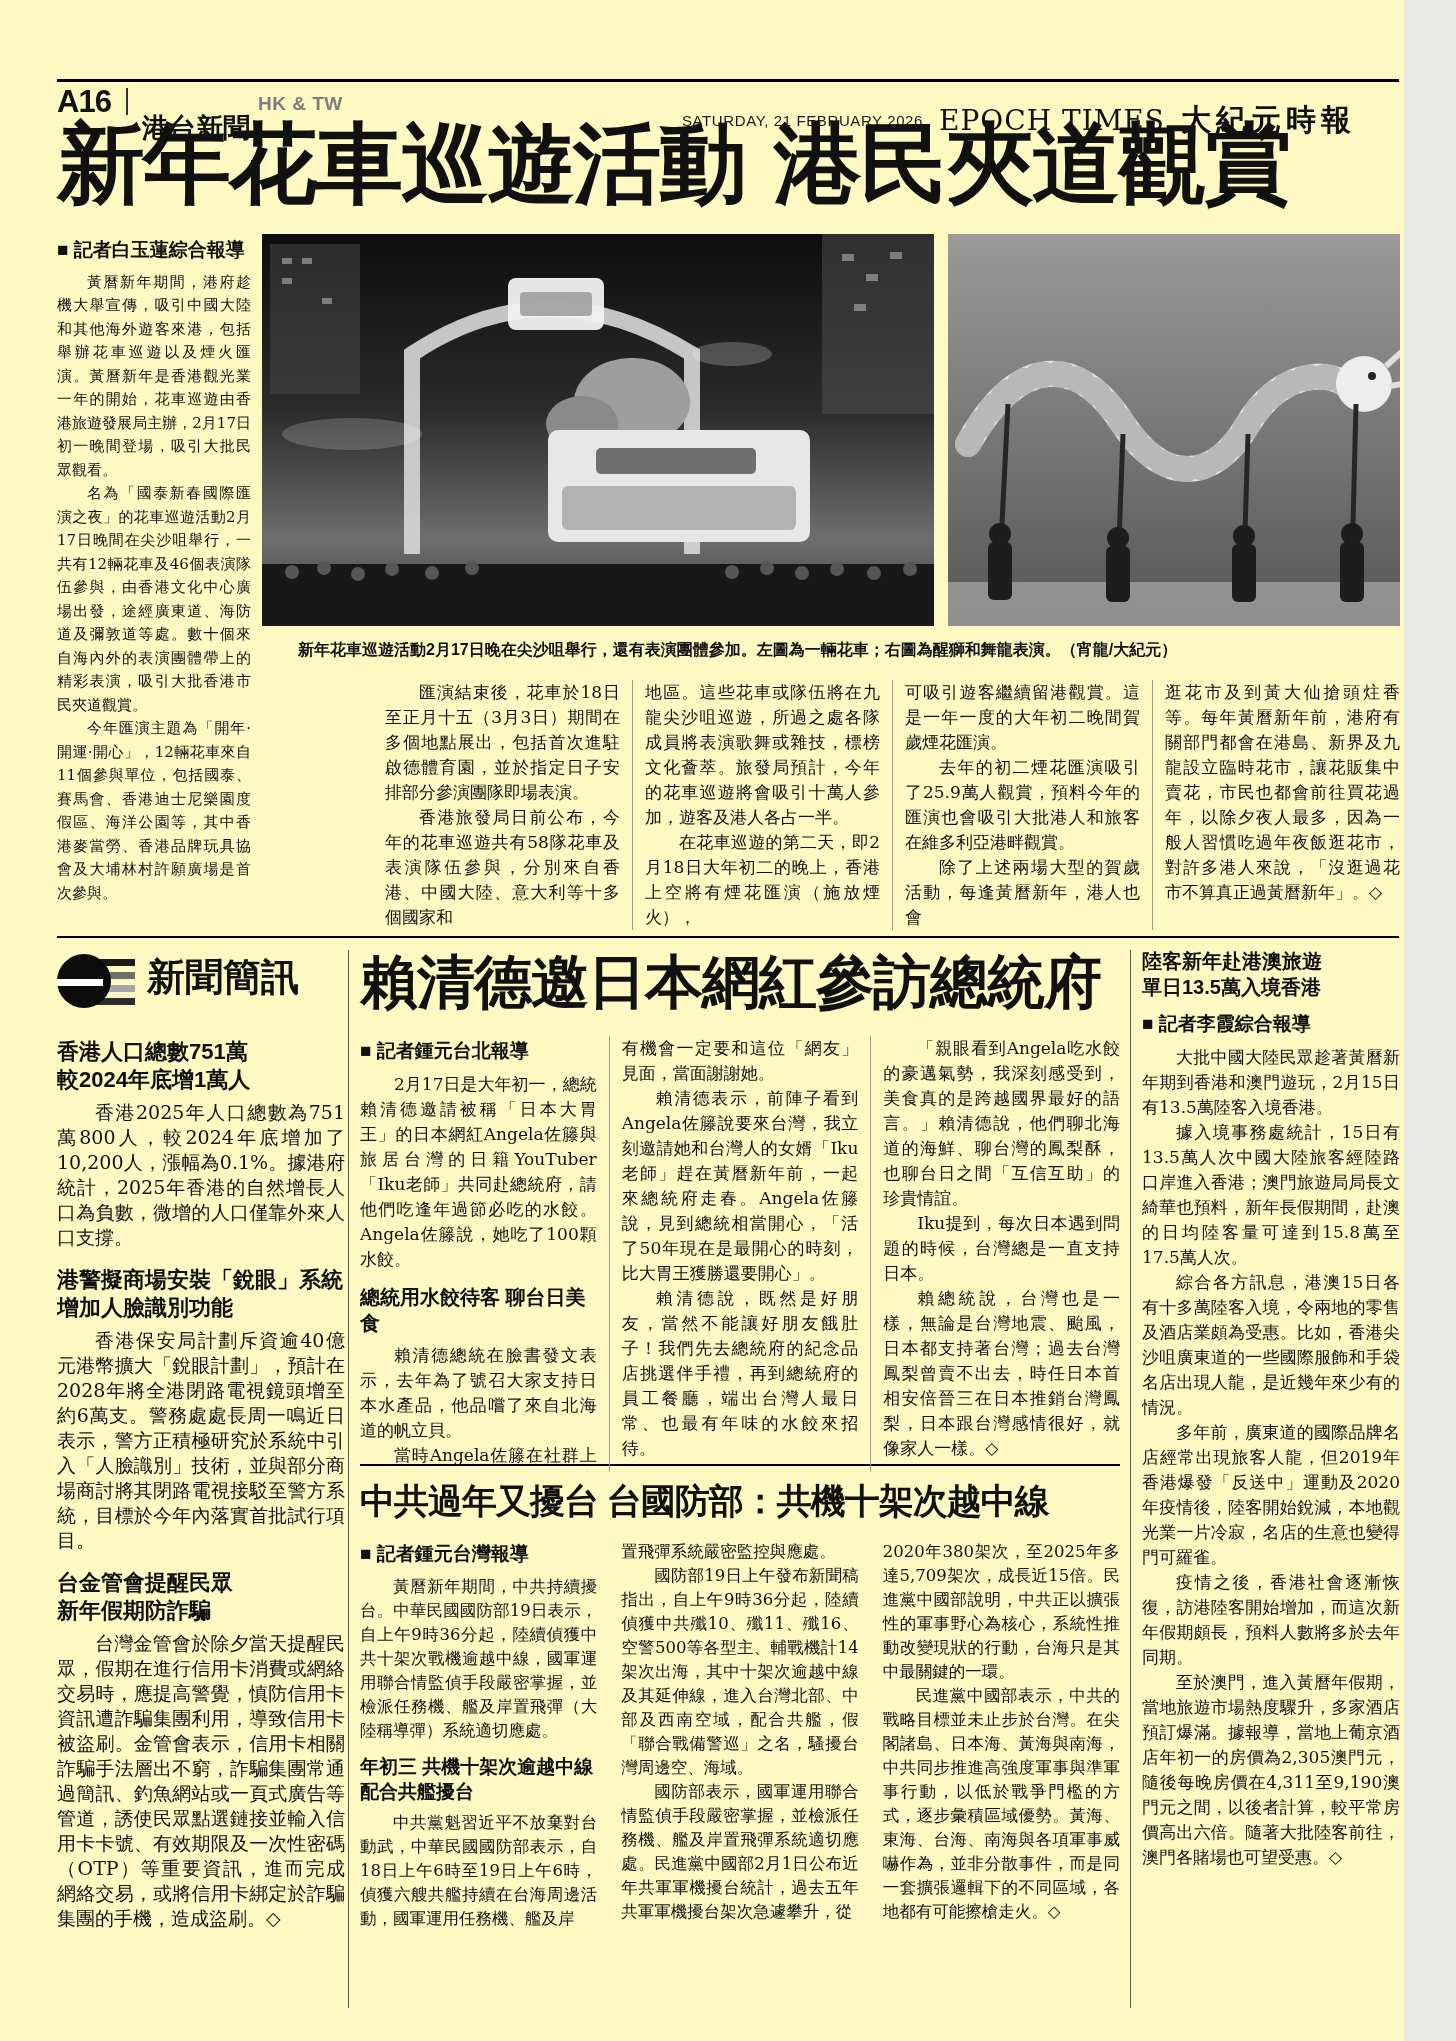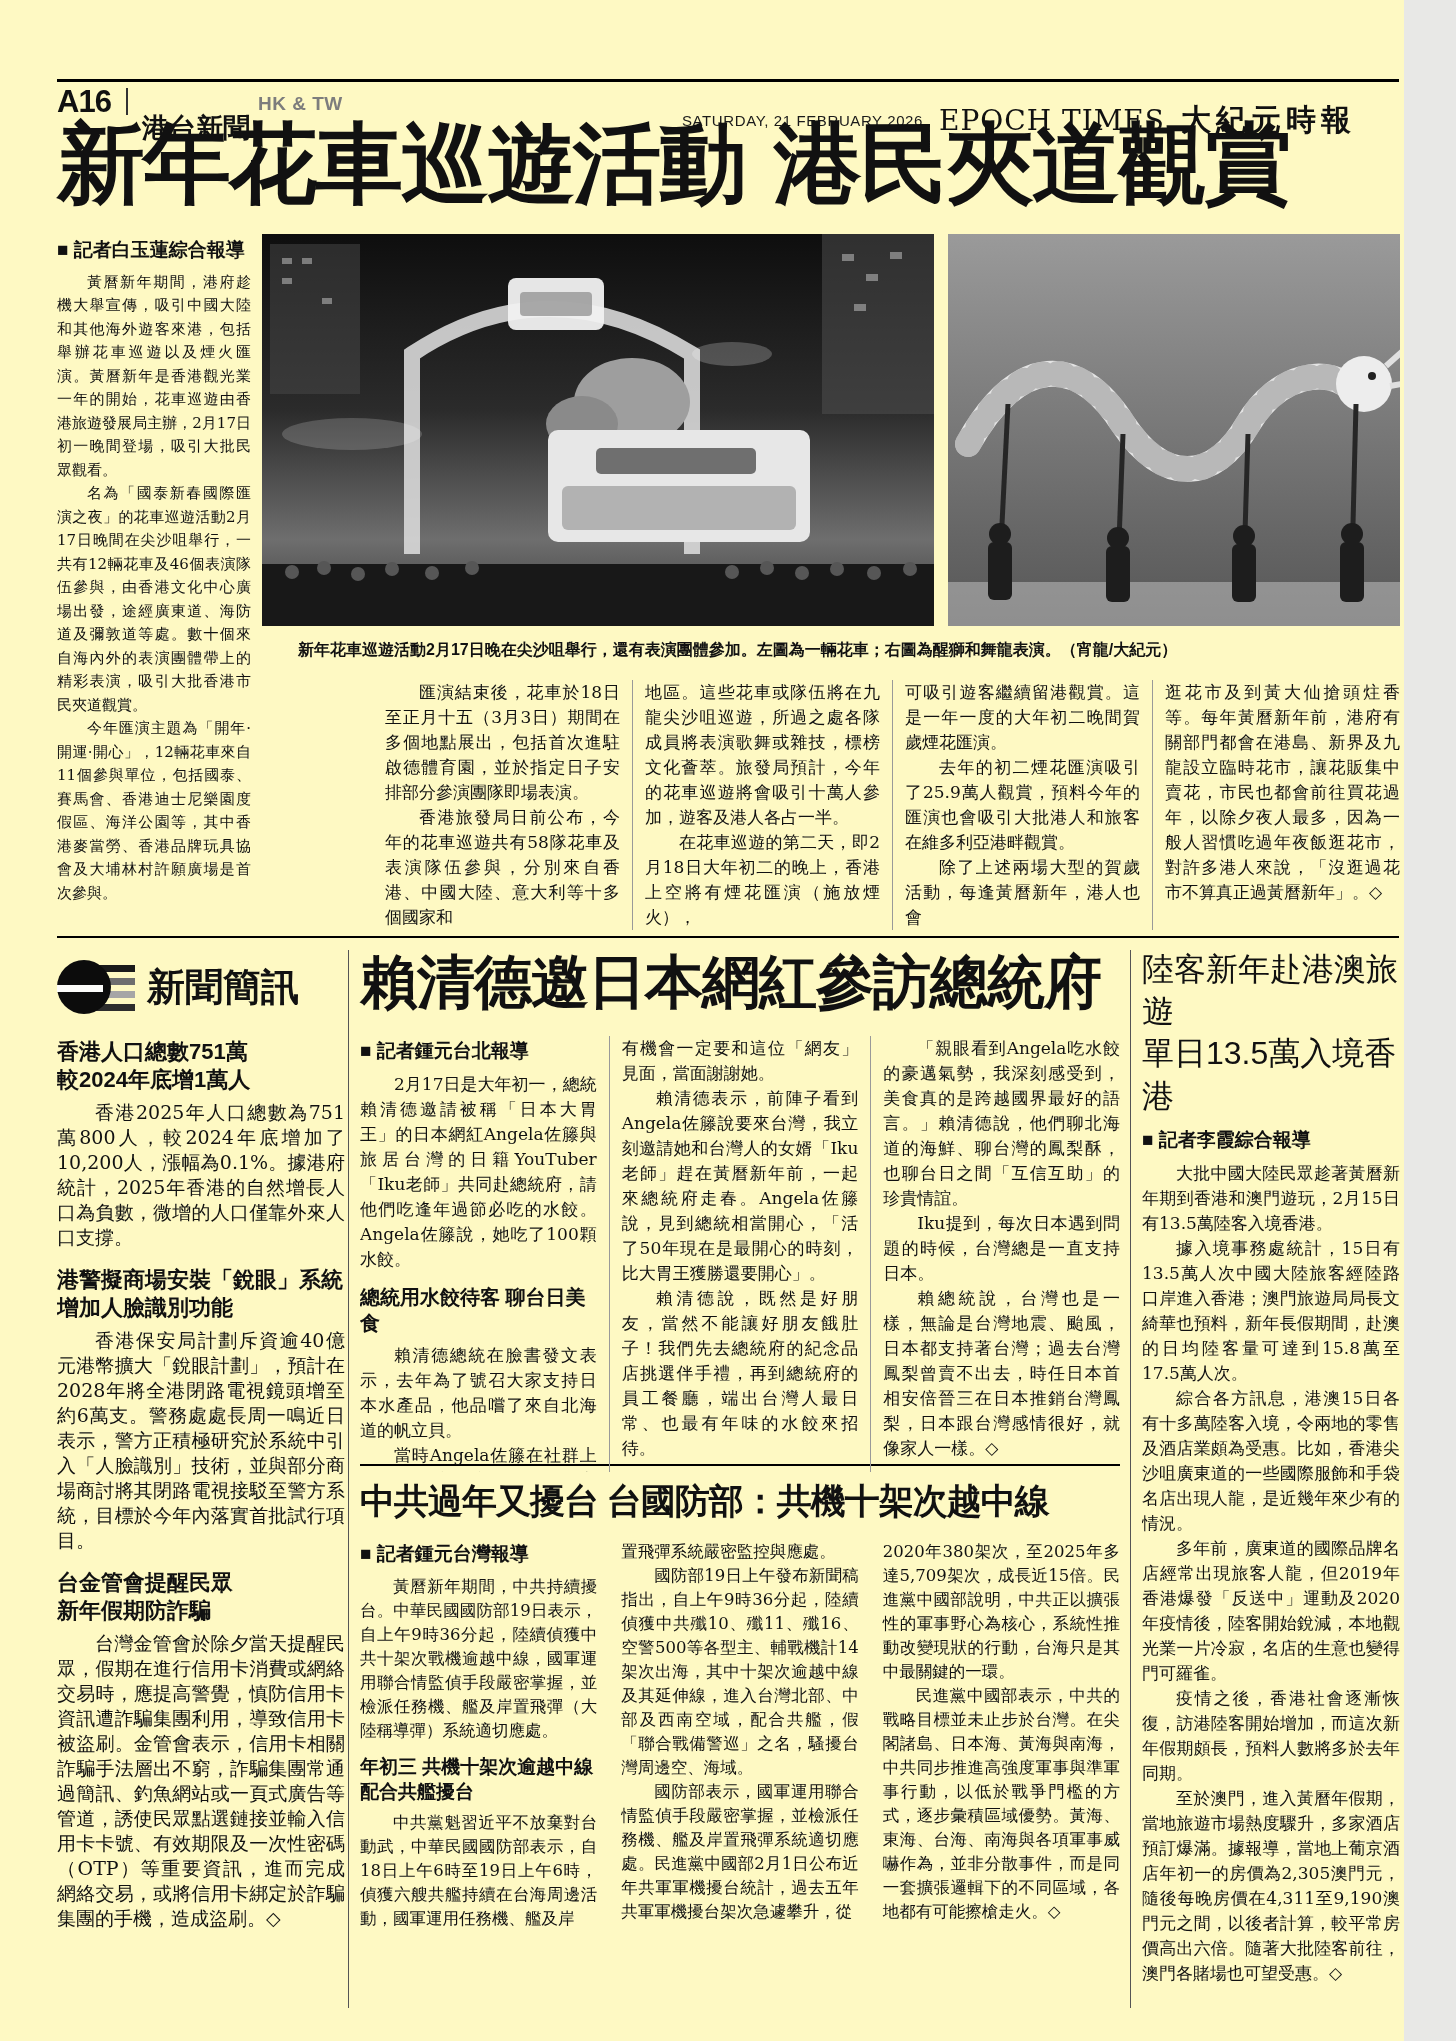--- a/index.html
+++ b/index.html
@@ -46,21 +46,21 @@
 
   
   .page-rule{left:57px;top:936px;width:1342px;height:2px;background:#000;}
   .vrule{width:1px;background:#555;}
   .vrule-1{left:348px;top:950px;height:1058px;}
   .vrule-2{left:1130px;top:950px;height:1058px;}
   .mid-rule{left:360px;top:1464px;width:760px;height:2px;background:#000;}
 
   
   .briefs{left:57px;top:952px;width:288px;height:1060px;overflow:hidden;}
-  .briefs-head{display:flex;align-items:center;gap:12px;height:70px;}
+  .briefs-head{display:flex;align-items:flex-start;gap:12px;height:70px;}
   .briefs-logo{position:relative;width:78px;height:58px;flex:0 0 auto;}
   .briefs-logo .bar{position:absolute;left:30px;right:0;height:7px;}
   .briefs-logo .b1{top:7px;background:#1a1a1a;}
   .briefs-logo .b2{top:20px;background:#6e6e6e;}
   .briefs-logo .b3{top:33px;background:#a6a6a6;}
   .briefs-logo .b4{top:46px;background:#2d2d2d;}
   .briefs-logo .disc{position:absolute;left:0;top:2px;width:54px;height:54px;border-radius:50%;background:#0c0c0c;}
   .briefs-logo .slit{position:absolute;left:0;top:27px;width:46px;height:7px;background:#fcfcfa;}
   .briefs-title{font-size:38px;font-weight:900;}
   .brief-heading{font-size:22px;font-weight:900;line-height:1.25;margin:16px 0 7px;white-space:pre-line;}
@@ -72,21 +72,21 @@
   .pres-cols{margin-top:14px;height:436px;font-size:17px;line-height:25px;}
 
   
   .mil{left:360px;top:1478px;width:760px;}
   .mil-headline{font-size:35px;font-weight:900;white-space:nowrap;letter-spacing:-1px;}
   .mil-cols{margin-top:15px;height:462px;font-size:16.5px;line-height:24px;}
   .mil-cols .subhead{font-size:19px;}
 
   
   .tourism{left:1142px;top:948px;width:258px;height:1060px;overflow:hidden;}
-  .tourism-headline{font-size:32px;font-weight:400;line-height:1.32;white-space:pre-line;}
+  .tourism-headline{font-size:20px;font-weight:700;line-height:1.32;white-space:pre-line;}
   .tourism-body{margin-top:10px;font-size:17px;line-height:25px;}
 </style>
 </head>
 <body>
 
 <div class="page">
 
   <div class="abs top-rule"></div>
   <div class="abs edition sans">A16</div>
   <div class="abs hdr-vdiv"></div>

